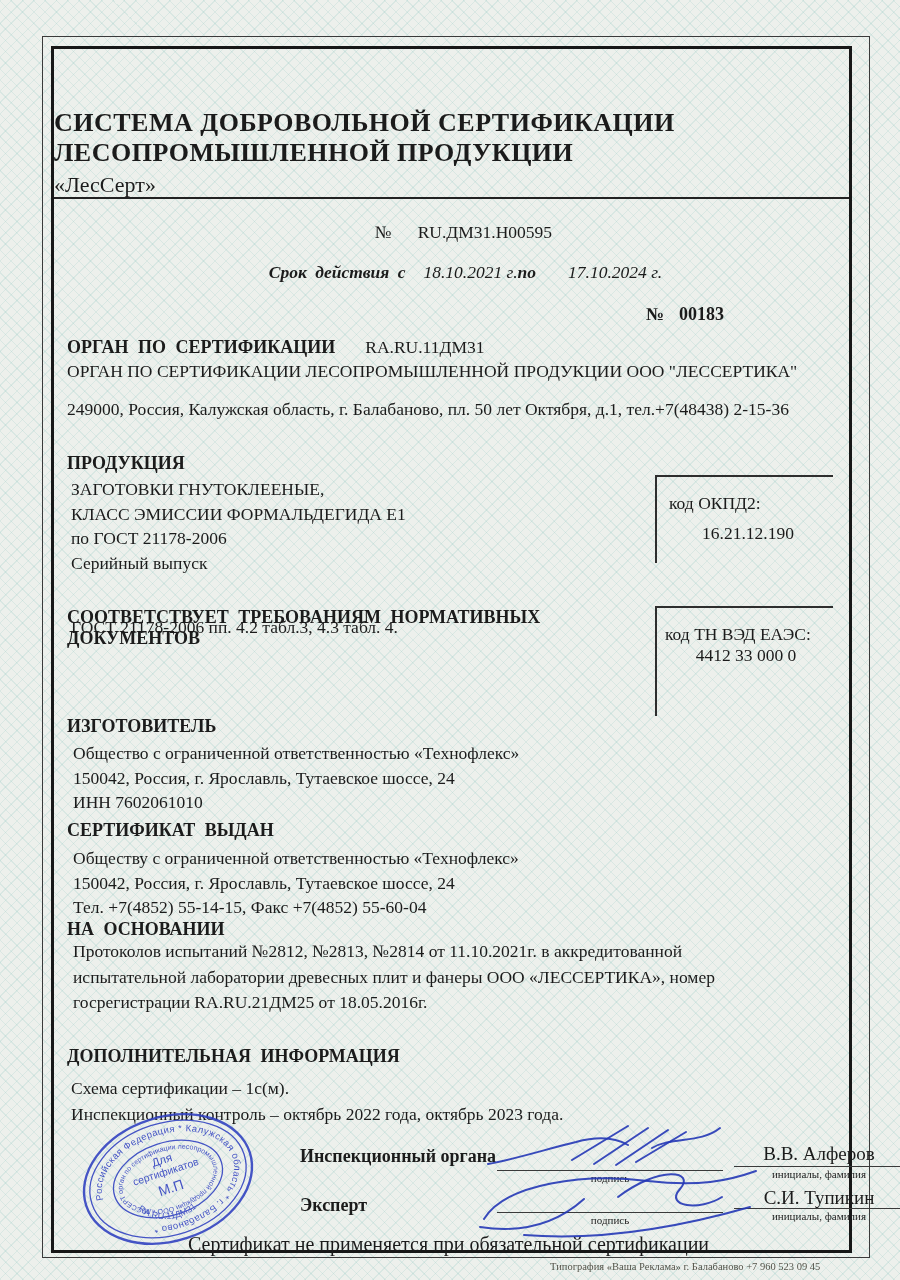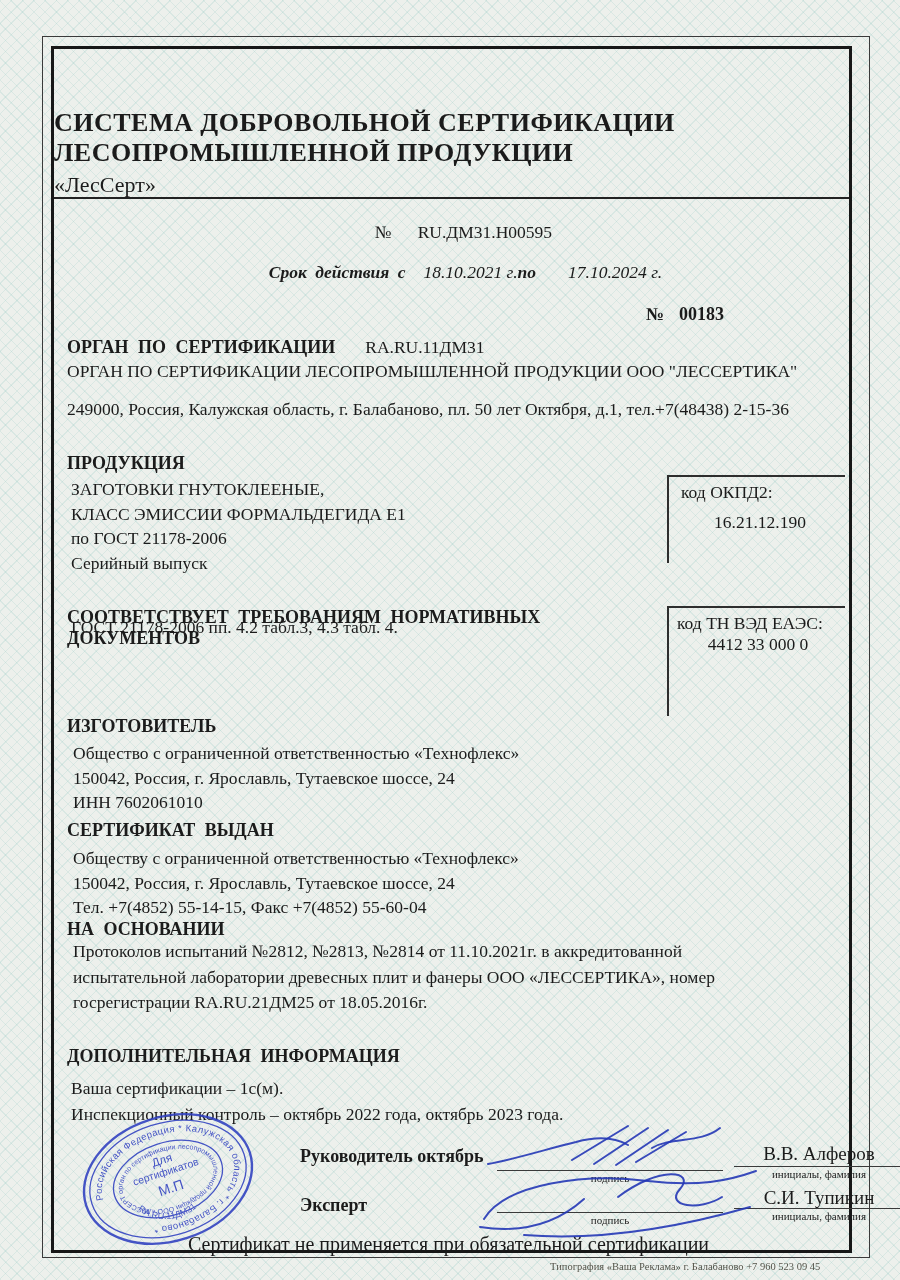--- a/index.html
+++ b/index.html
@@ -26,21 +26,21 @@
   .validity .d2{margin-left:32px;}
   .blanknum{left:592px;top:255px;display:flex;gap:15px;font-size:18px;font-weight:bold;}
   .sec-h{font-size:18px;font-weight:bold;word-spacing:5px;}
   .t{font-size:17.5px;}
   .org{left:13px;top:288px;right:10px;}
   .org .code{font-weight:normal;font-size:17.5px;word-spacing:normal;margin-left:30px;}
   .org .name{margin-top:3px;}
   .address{left:13px;top:350px;}
   .prod-h{left:13px;top:404px;}
   .prod-lines{left:17px;top:428px;line-height:24.5px;}
-  .codebox{right:4px;border-top:2px solid #2e2e2e;border-left:2px solid #2e2e2e;box-sizing:border-box;padding:5px 6px 0 12px;}
+  .codebox{right:16px;border-top:2px solid #2e2e2e;border-left:2px solid #2e2e2e;box-sizing:border-box;padding:16px 6px 0 12px;}
   .okpd{top:426px;width:178px;height:88px;}
   .okpd .code{text-align:center;margin-top:9px;}
   .tnved{top:557px;width:178px;height:110px;padding-left:8px;}
   .tnved .code{text-align:center;}
   .compl-h{left:13px;top:558px;width:608px;}
   .compl-t{left:17px;top:568px;}
   .manu-h{left:13px;top:667px;}
   .manu-lines{left:19px;top:692px;line-height:24.5px;}
   .issued-h{left:13px;top:771px;}
   .issued-lines{left:19px;top:797px;line-height:24.5px;}
@@ -138,25 +138,25 @@
       <div>Обществу с ограниченной ответственностью «Технофлекс»</div>
       <div>150042, Россия, г. Ярославль, Тутаевское шоссе, 24</div>
       <div>Тел. +7(4852) 55-14-15, Факс +7(4852) 55-60-04</div>
     </div>
 
     <div class="abs sec-h basis-h">НА  ОСНОВАНИИ</div>
     <div class="abs t basis-t">Протоколов испытаний №2812, №2813, №2814 от 11.10.2021г. в аккредитованной испытательной лаборатории древесных плит и фанеры ООО «ЛЕССЕРТИКА», номер госрегистрации RA.RU.21ДМ25 от 18.05.2016г.</div>
 
     <div class="abs sec-h add-h">ДОПОЛНИТЕЛЬНАЯ  ИНФОРМАЦИЯ</div>
     <div class="abs t add-lines">
-      <div>Ваша сертификации – 1с(м).</div>
+      <div>Схема сертификации – 1с(м).</div>
       <div>Инспекционный контроль – октябрь 2022 года, октябрь 2023 года.</div>
     </div>
 
-    <div class="abs sig-label sig-lab1">Руководитель октябрь</div>
+    <div class="abs sig-label sig-lab1">Инспекционный органа</div>
     <div class="abs sigline sl1">
       <span>подпись</span>
     </div>
     <div class="abs signame sn1">В.В. Алферов</div>
     <div class="abs sigline snl1">
       <span>инициалы, фамилия</span>
     </div>
 
     <div class="abs sig-label sig-lab2">Эксперт</div>
     <div class="abs sigline sl2">

